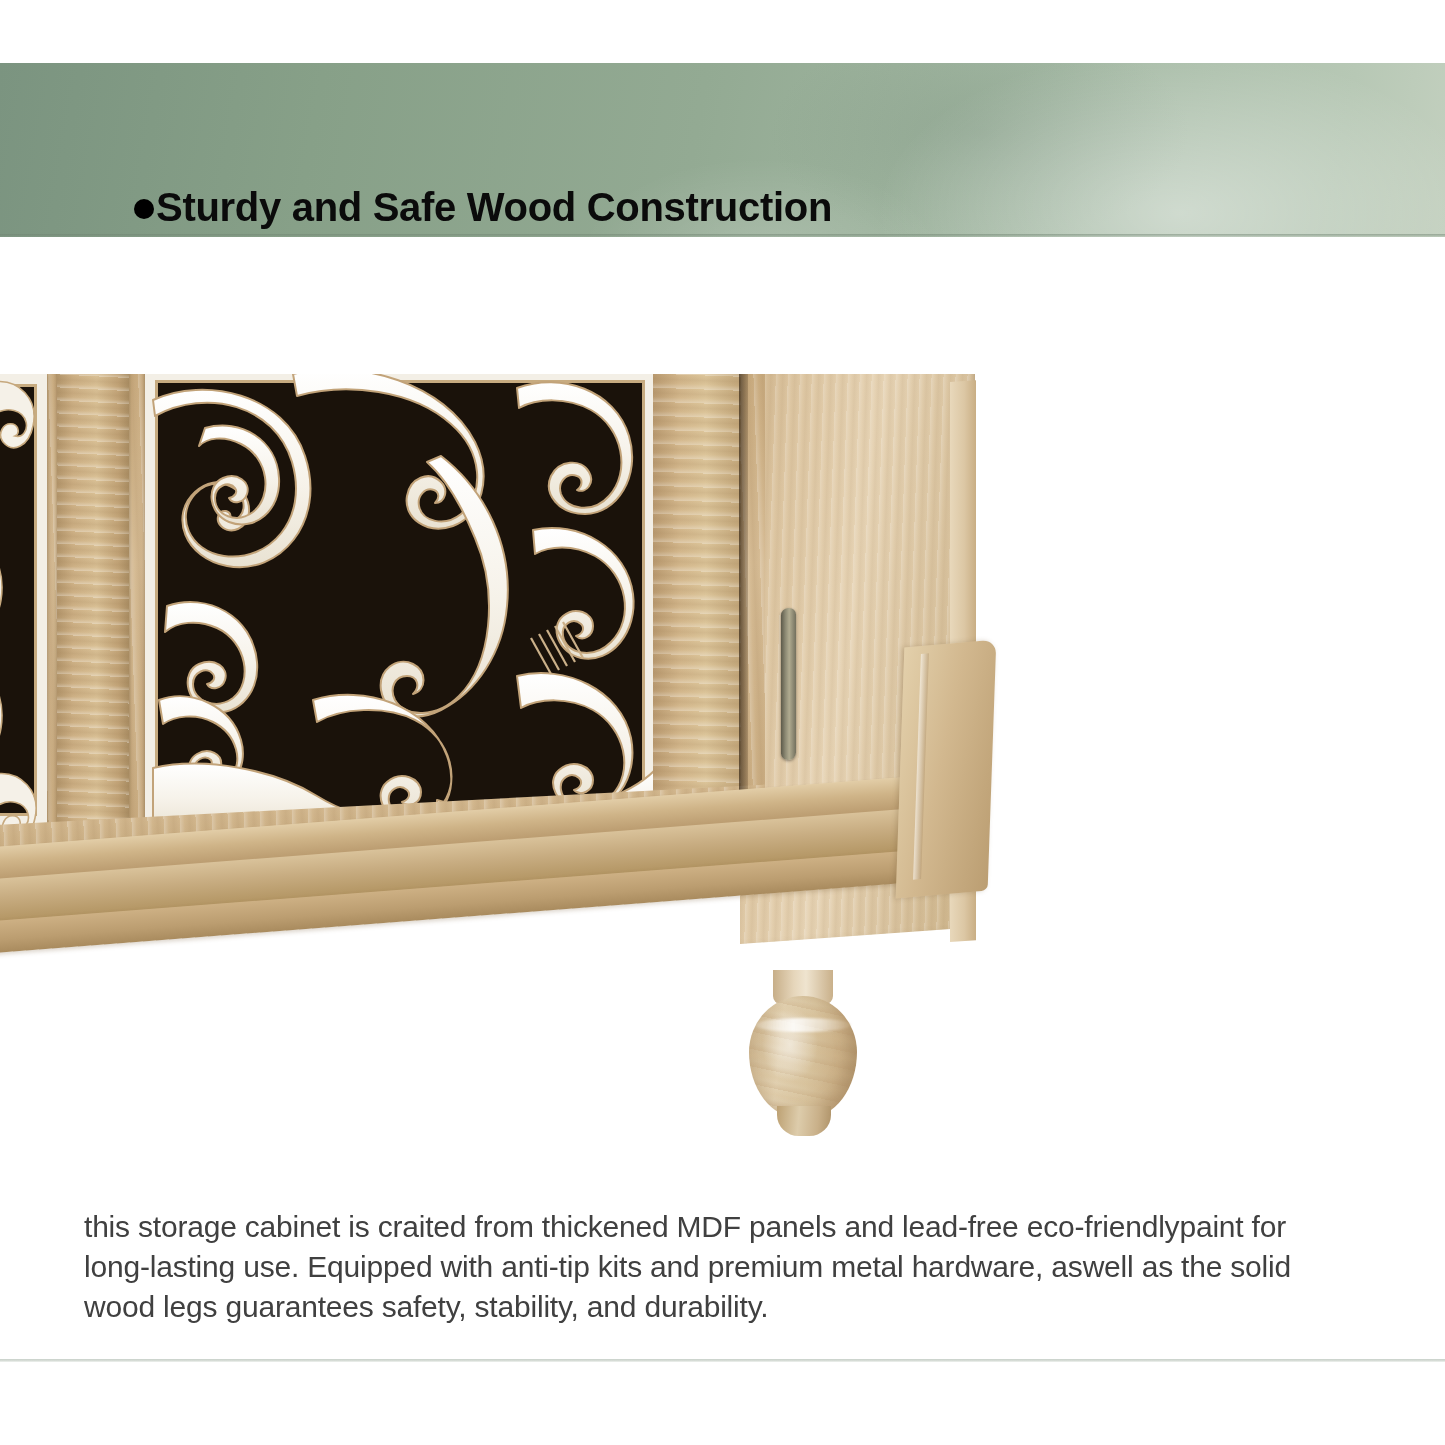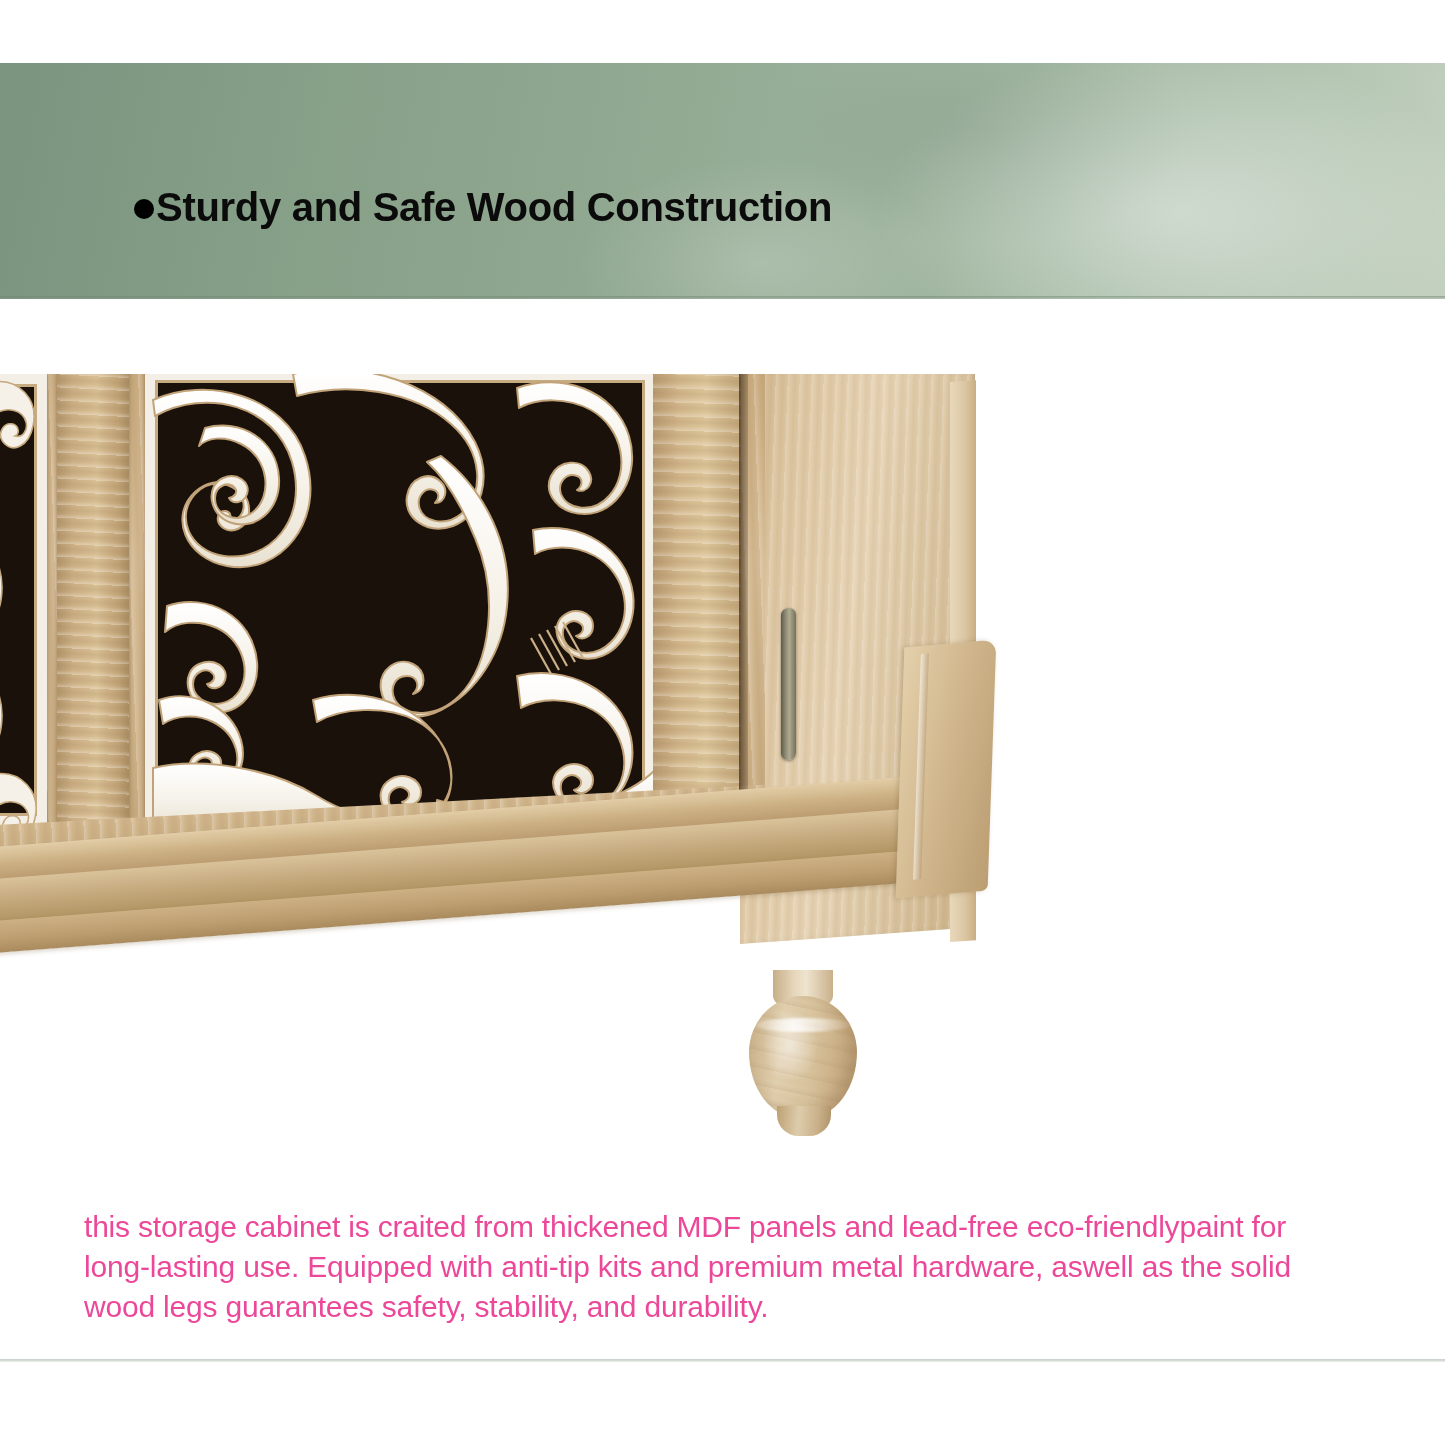--- a/index.html
+++ b/index.html
@@ -16,21 +16,21 @@
     font-family: "Liberation Sans", sans-serif;
     -webkit-font-smoothing: antialiased;
   }
 
   
   .banner {
     position: absolute;
     left: 0;
     top: 63px;
     width: 1445px;
-    height: 236px;
+    height: 174px;
     background:
       radial-gradient(ellipse 420px 230px at 1180px 150px, rgba(255,255,255,0.42) 0%, rgba(255,255,255,0.16) 45%, rgba(255,255,255,0) 72%),
       radial-gradient(ellipse 300px 160px at 980px 70px, rgba(120,142,124,0.30) 0%, rgba(120,142,124,0) 70%),
       radial-gradient(ellipse 260px 150px at 760px 200px, rgba(255,255,255,0.20) 0%, rgba(255,255,255,0) 70%),
       linear-gradient(100deg, #7b9480 0%, #87a088 22%, #93aa93 48%, #a4b9a4 72%, #b7c8b5 92%, #c3d0bf 100%);
     overflow: hidden;
   }
   .banner::after {
     content: "";
     position: absolute;
@@ -306,21 +306,21 @@
 
   
   .description {
     position: absolute;
     left: 84px;
     top: 1207px;
     width: 1210px;
     margin: 0;
     font-size: 30px;
     line-height: 40px;
-    color: #ec4899;
+    color: #404040;
     font-family: "Liberation Sans", sans-serif;
     letter-spacing: -0.2px;
   }
 
   
   .footer-rule {
     position: absolute;
     left: 0;
     top: 1359px;
     width: 1445px;

